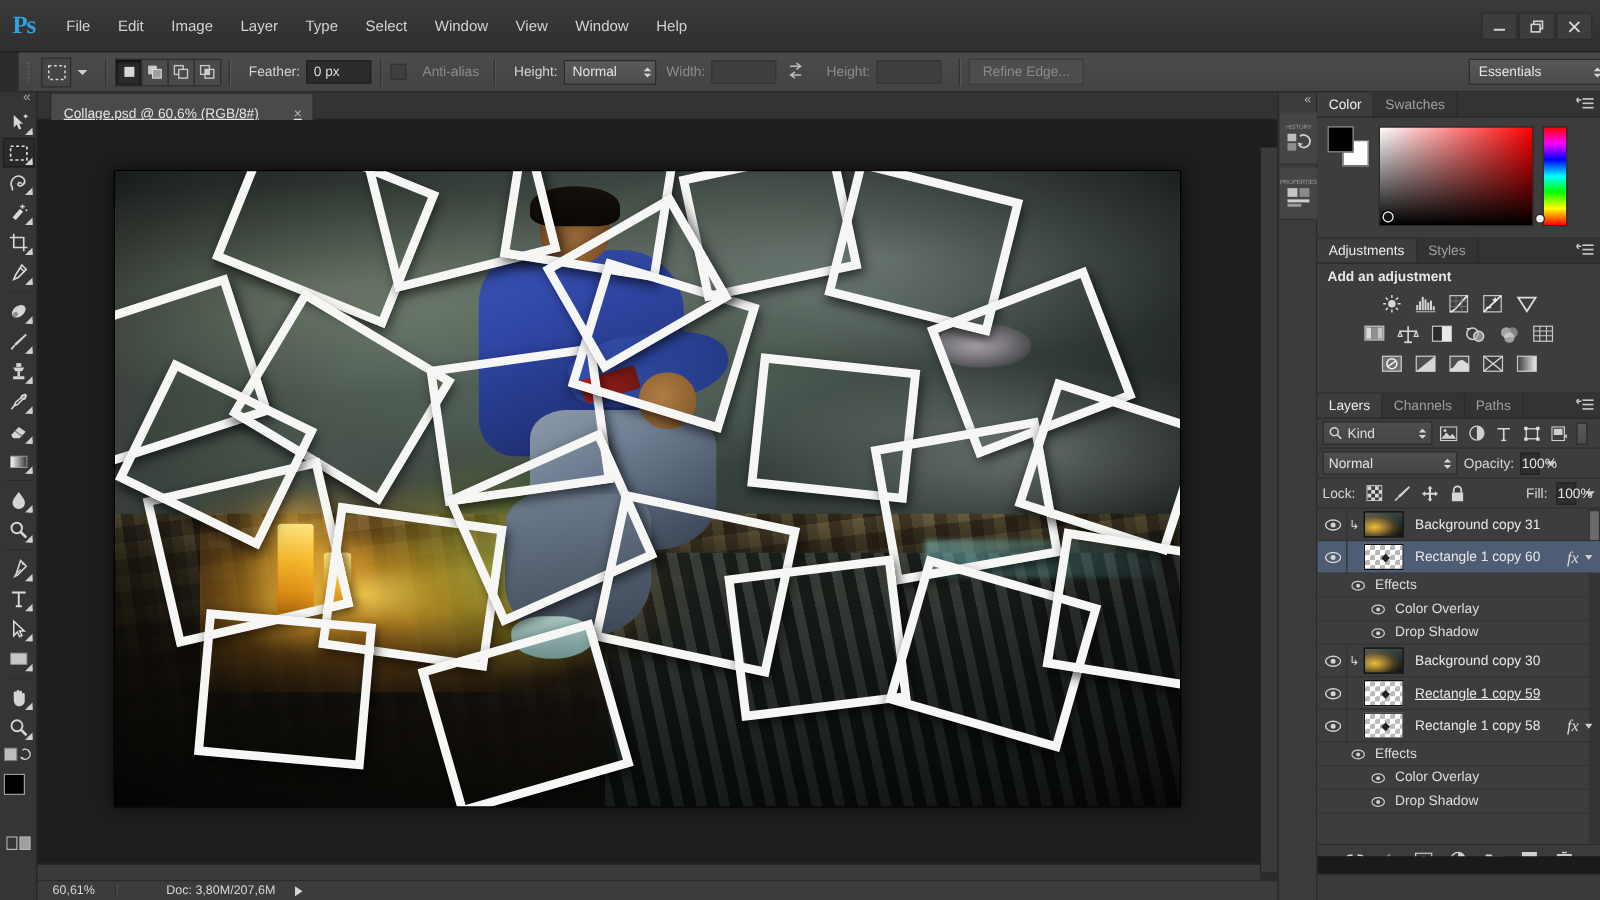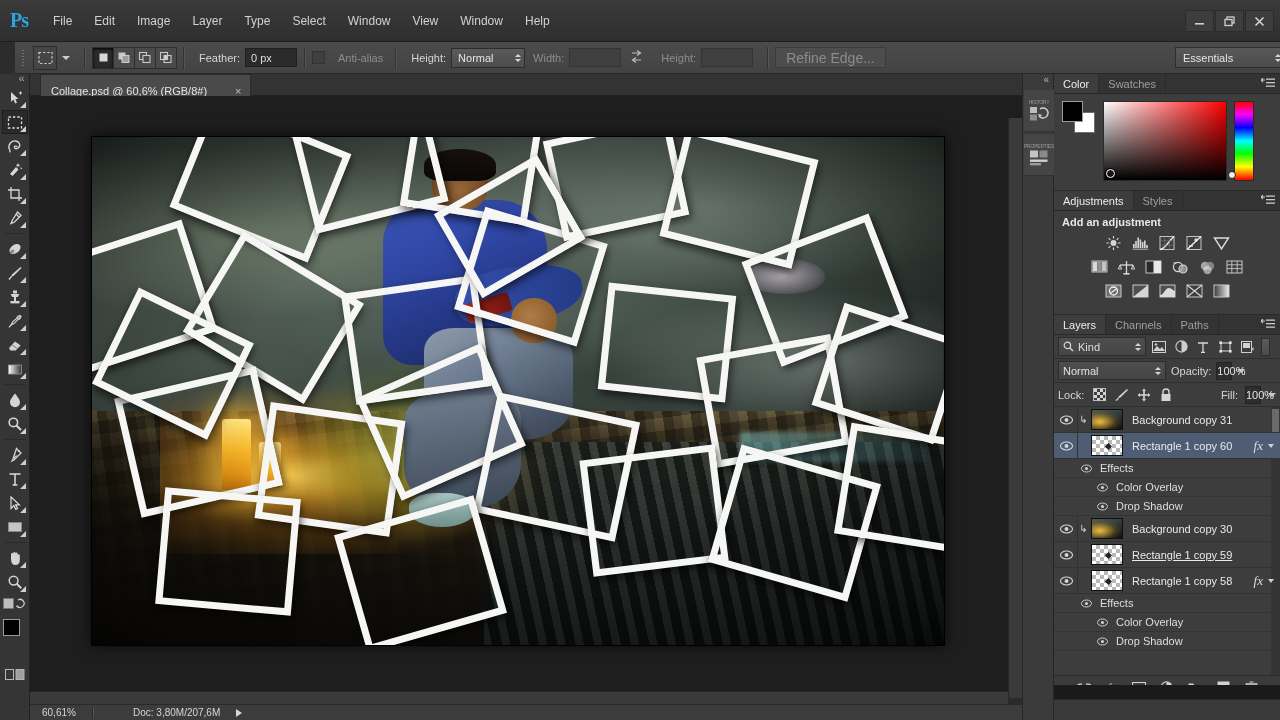--- a/index.html
+++ b/index.html
@@ -97,21 +97,21 @@
   }
   .spin i {
     width: 0; height: 0; border-left: 3px solid transparent; border-right: 3px solid transparent;
     display: block;
   }
   .spin i.up { border-bottom: 3px solid #d6d6d6; }
   .spin i.dn { border-top: 3px solid #d6d6d6; }
   .swapicon { width: 16px; height: 18px; margin: 0 8px; position: relative; color:#bdbdbd; }
   .btn-disabled {
     height: 21px; background: #4d4d4d; border: 1px solid #3b3b3b; color: #8b8b8b;
-    padding: 0 10px; line-height: 20px; font-size: 14px;
+    padding: 0 10px; line-height: 20px; font-size: 11px;
   }
   .ws-select {
     position: absolute; right: 8px; top: 5px; height: 21px; width: 112px;
     background: linear-gradient(#585858,#4b4b4b); border: 1px solid #2e2e2e;
     color: #e6e6e6; font-size: 11px; line-height: 20px; padding-left: 7px;
   }
   .ws-select .spin { position: absolute; right: 5px; top: 50%; transform: translateY(-50%);
     display: flex; flex-direction: column; gap: 2px; }
 
   

